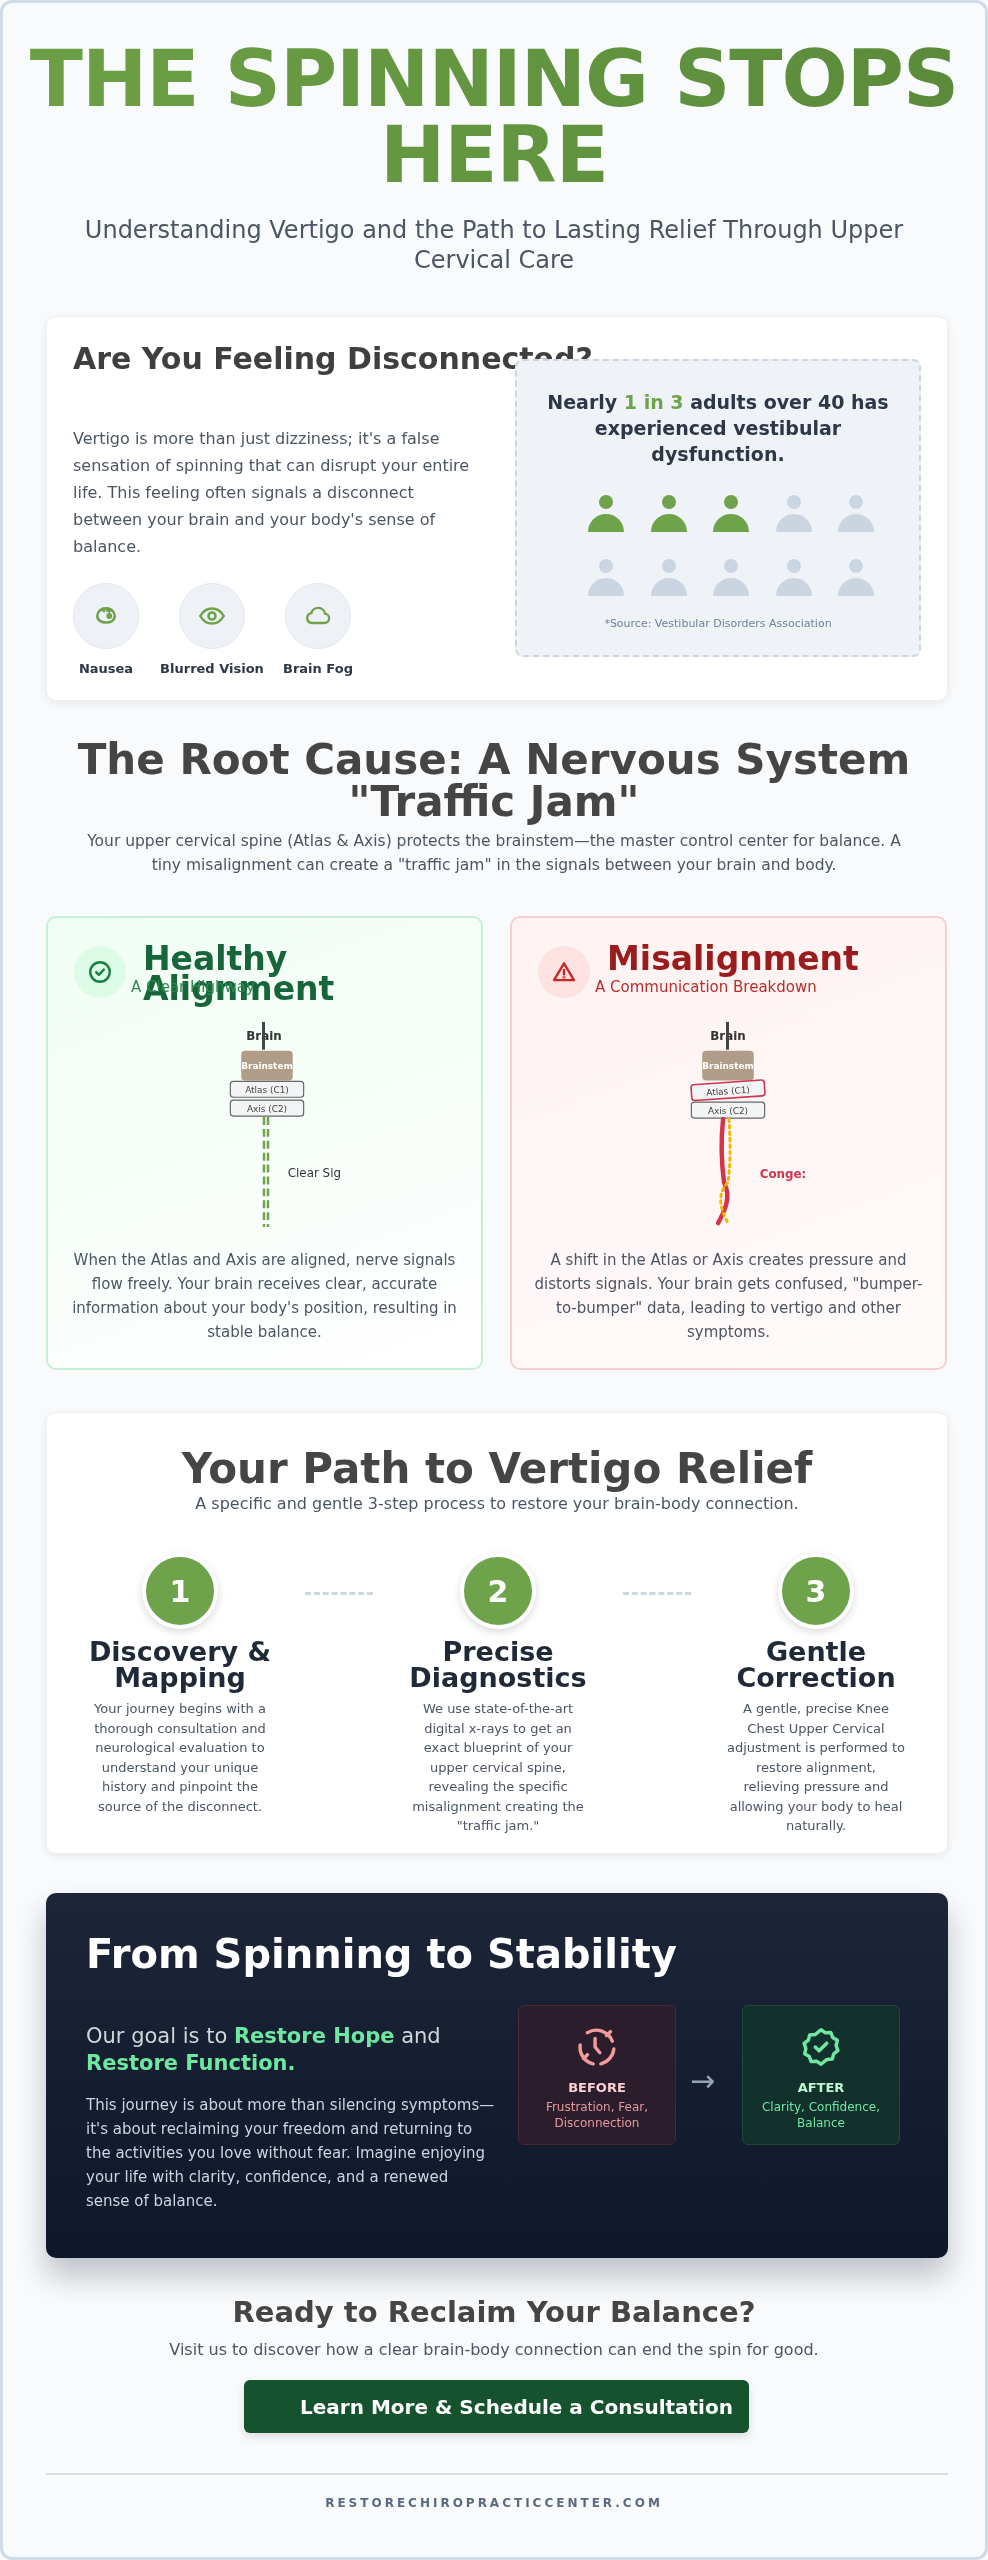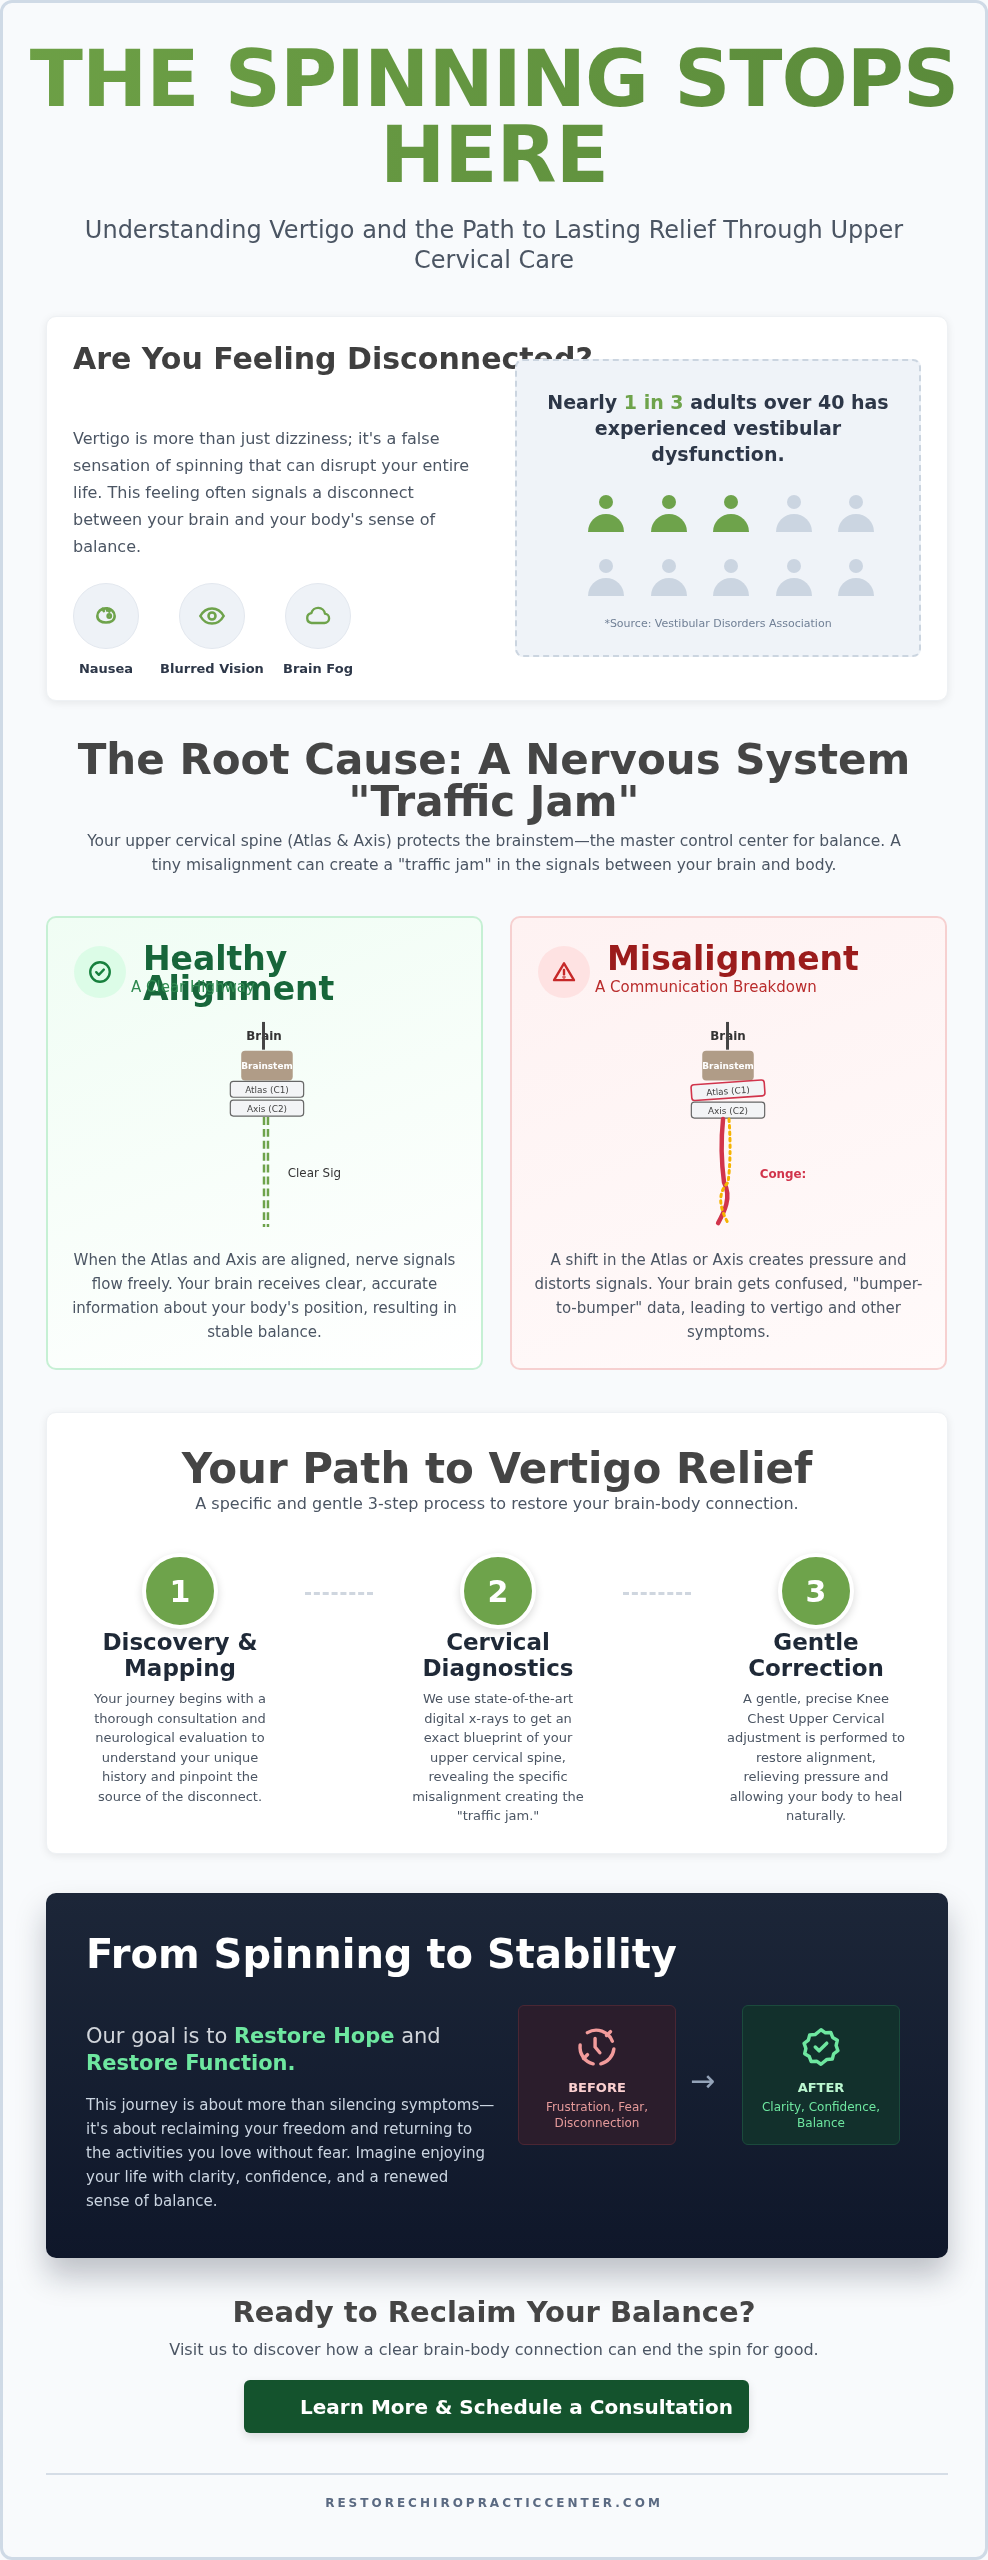--- a/index.html
+++ b/index.html
@@ -71,21 +71,21 @@
   
   .s3 { left: 43px; top: 1409px; width: 902px; height: 442px; }
   .s3-title { position: absolute; left: 0; right: 0; top: 33px; text-align: center; font-size: 42px; font-weight: bold; line-height: 46px; color: #454545; }
   .s3-sub { position: absolute; left: 0; right: 0; top: 81px; text-align: center; font-size: 16px; color: #4b5563; }
   .step { position: absolute; top: 140px; width: 210px; text-align: center; }
   .step .num {
     margin: 0 auto; width: 76px; height: 76px; border-radius: 50%; background: #6ea34b; color: #fff;
     font-size: 30px; font-weight: bold; display: flex; align-items: center; justify-content: center;
     border: 4px solid #fff; box-shadow: 0 3px 8px rgba(0,0,0,0.15);
   }
-  .step .st { margin-top: 0; font-size: 23px; font-weight: bold; line-height: 26px; color: #1f2937; }
+  .step .st { margin-top: 10px; font-size: 27px; font-weight: bold; line-height: 26px; color: #1f2937; }
   .step .sd { margin: 8px auto 0; width: 180px; font-size: 13px; line-height: 19.5px; color: #4b5563; }
   .connector { position: absolute; top: 179px; width: 68px; border-top: 3px dashed #cfd6df; }
 
   
   .s4 {
     position: absolute; left: 43px; top: 1890px; width: 902px; height: 365px; border-radius: 10px;
     background: linear-gradient(180deg, #1c2638 0%, #0f172a 100%);
     box-shadow: 0 18px 30px rgba(15,23,42,0.25);
   }
   .s4-title { position: absolute; left: 40px; top: 40px; font-size: 40px; font-weight: bold; line-height: 42px; color: #fff; }
@@ -266,21 +266,21 @@
     <h2 class="s3-title">Your Path to Vertigo Relief</h2>
     <p class="s3-sub">A specific and gentle 3-step process to restore your brain-body connection.</p>
     <div class="step" style="left:28px">
       <div class="num">1</div>
       <h4 class="st">Discovery &amp; Mapping</h4>
       <p class="sd">Your journey begins with a thorough consultation and neurological evaluation to understand your unique history and pinpoint the source of the disconnect.</p>
     </div>
     <div class="connector" style="left:258px"></div>
     <div class="step" style="left:346px">
       <div class="num">2</div>
-      <h4 class="st">Cervical Diagnostics</h4>
+      <h4 class="st">Precise Diagnostics</h4>
       <p class="sd">We use state-of-the-art digital x-rays to get an exact blueprint of your upper cervical spine, revealing the specific misalignment creating the "traffic jam."</p>
     </div>
     <div class="connector" style="left:576px"></div>
     <div class="step" style="left:664px">
       <div class="num">3</div>
       <h4 class="st">Gentle Correction</h4>
       <p class="sd">A gentle, precise Knee Chest Upper Cervical adjustment is performed to restore alignment, relieving pressure and allowing your body to heal naturally.</p>
     </div>
   </section>
 

